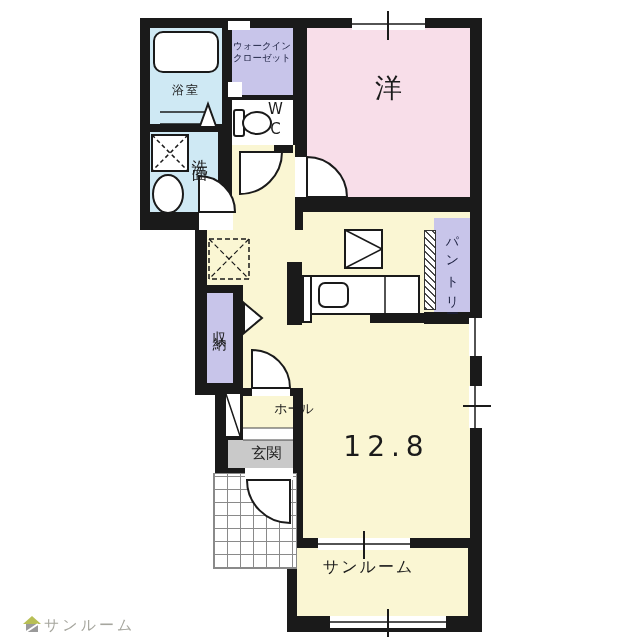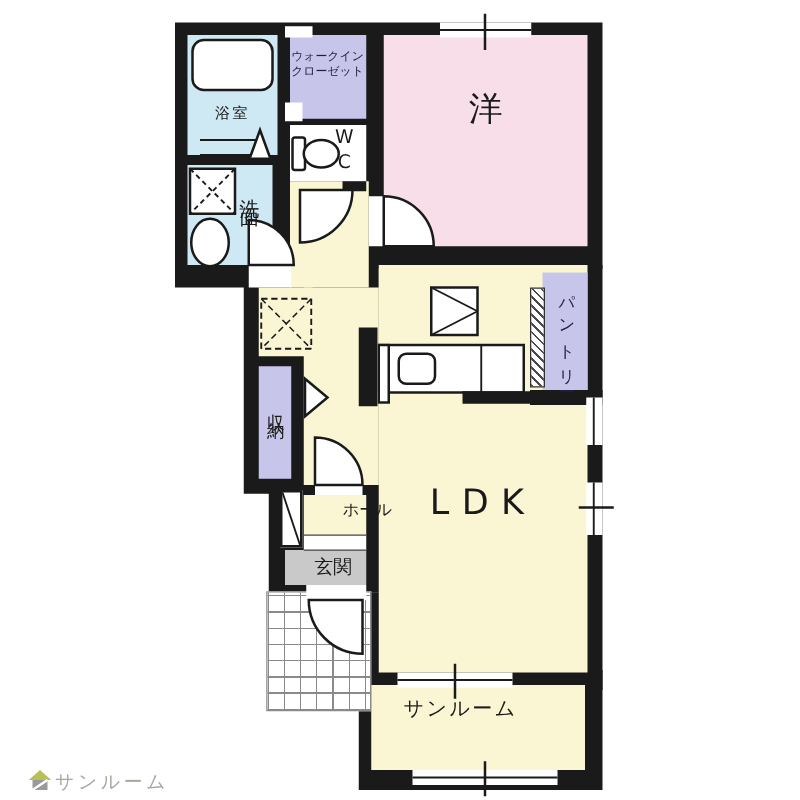--- a/index.html
+++ b/index.html
@@ -144,21 +144,21 @@
 
   <div class="lbl" style="left:307px;top:72px;width:163px;font-size:27px;">洋</div>
 
   <div class="lbl vert" style="left:444px;top:227px;font-size:13px;letter-spacing:5px;color:#1c2040;">パントリー</div>
 
   <div class="lbl vert" style="left:212px;top:320px;font-size:14px;letter-spacing:6px;">収納</div>
 
   <div class="lbl" style="left:257px;top:402px;width:50px;font-size:13px;margin-left:12px;">ホール</div>
   <div class="lbl" style="left:240px;top:445px;width:53px;font-size:15px;">玄関</div>
 
-  <div class="lbl" style="left:303px;top:386px;width:167px;font-size:28px;letter-spacing:10px;">LDK</div>
+  <div class="lbl" style="left:303px;top:431px;width:167px;font-size:28px;letter-spacing:6px;">12.8</div>
 
   <div class="lbl" style="left:297px;top:558px;width:143px;font-size:16px;letter-spacing:2px;">サンルーム</div>
 
   <svg width="20" height="20" viewBox="0 0 20 20" style="left:22px;top:614px;">
     <polygon points="10,2 19,10 1,10" fill="#b8bf55"></polygon>
     <rect x="4" y="10" width="12" height="8" fill="#9a9a9a"></rect>
     <line x1="4" y1="18" x2="16" y2="10" stroke="#ffffff" stroke-width="2"></line>
   </svg>
   <div class="logo-text">サンルーム</div>
 

